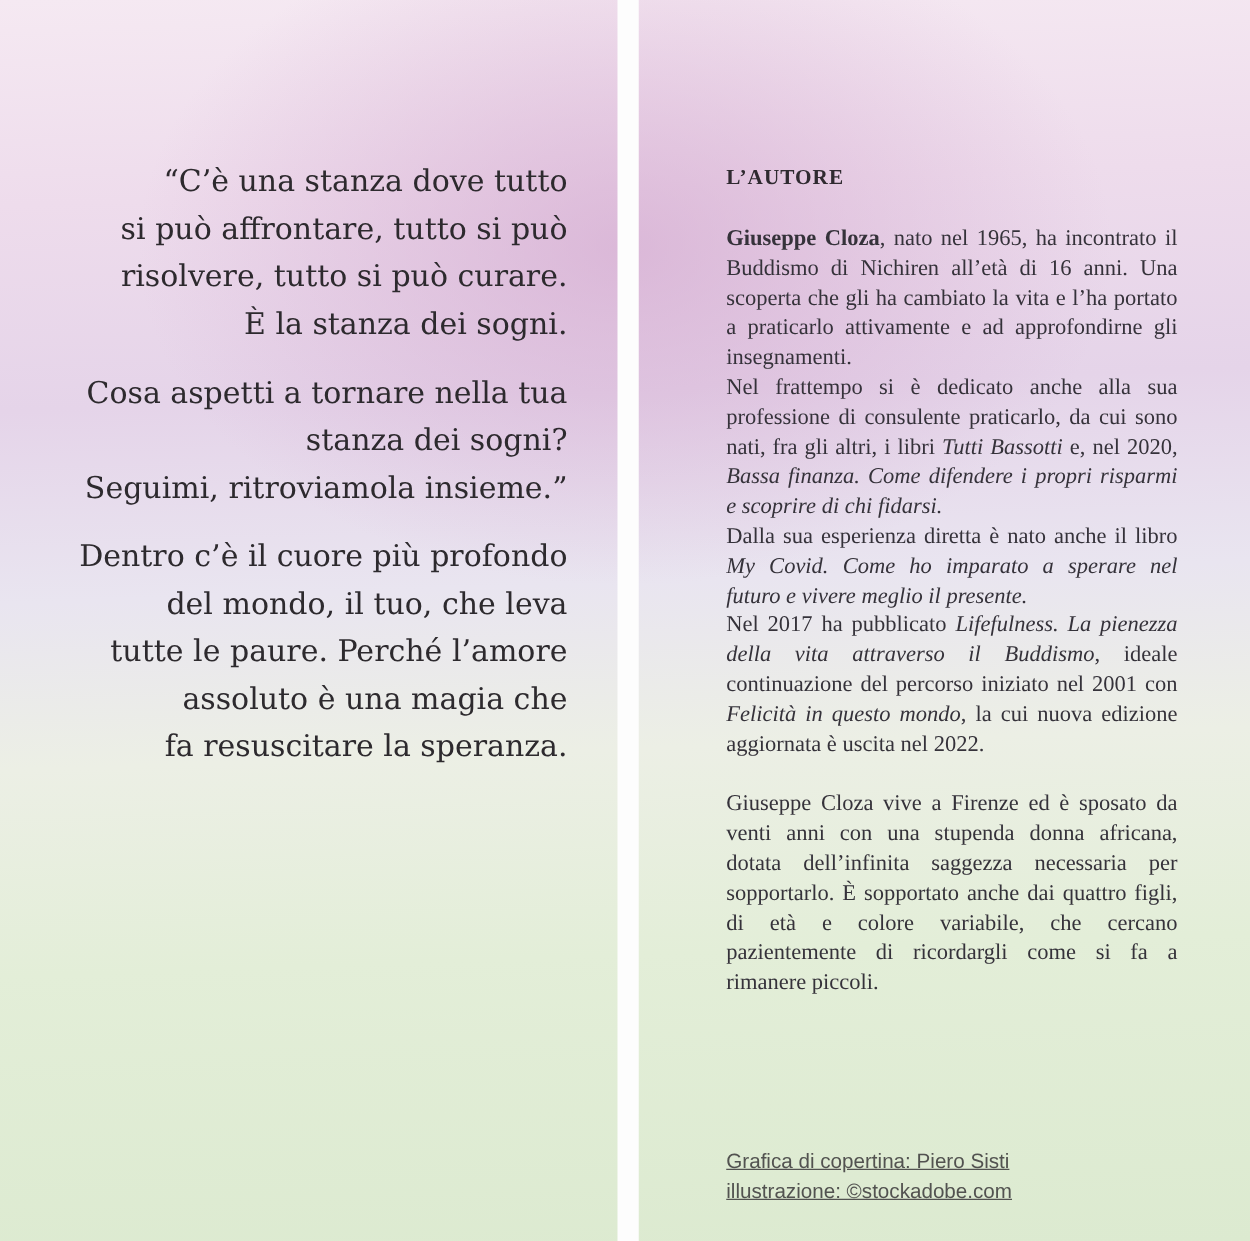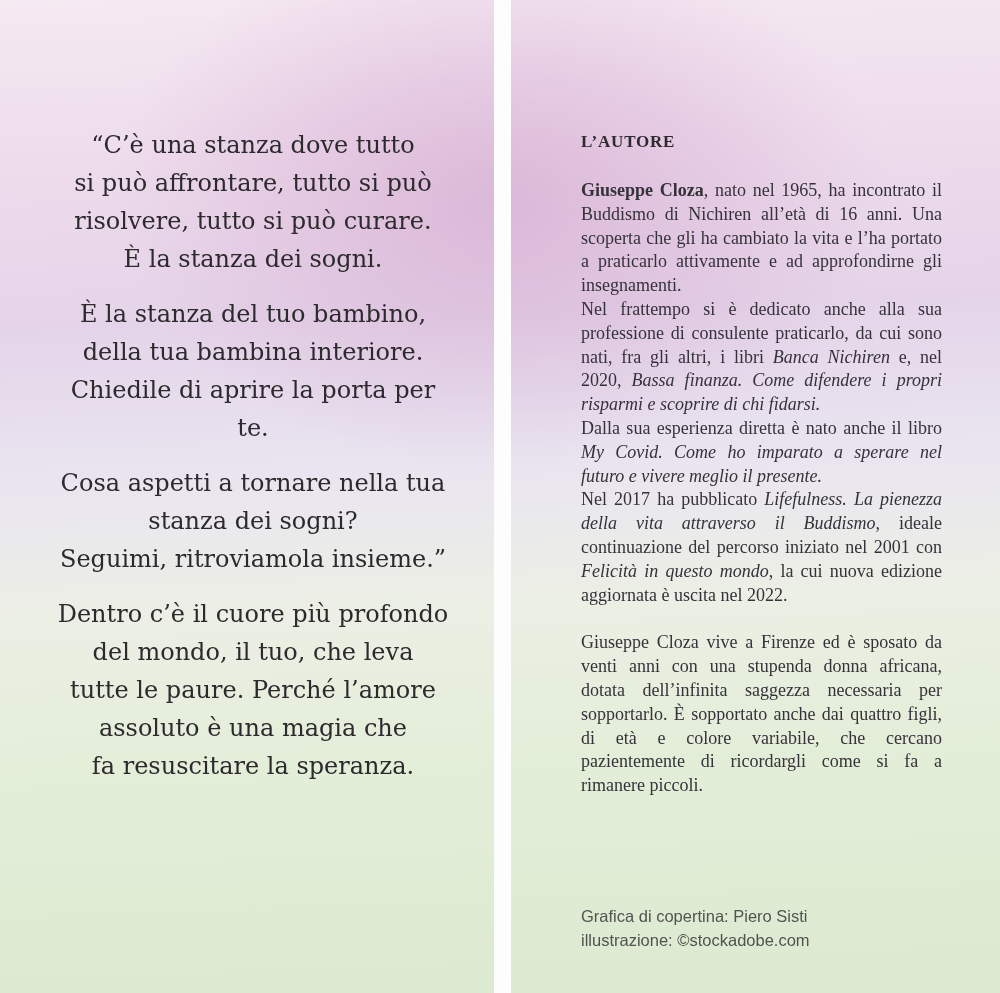--- a/index.html
+++ b/index.html
@@ -28,21 +28,21 @@
         #dcead0 100%);
   }
 
   
   .flap-left {
     width: 494px;
     height: 100%;
     padding: 126px 40px 0 40px;
   }
   .quote {
-    text-align: center;
+    text-align: right;
     font-family: "DejaVu Serif", serif;
     font-size: 24px;
     line-height: 38px;
     color: #2d2a2e;
     margin-left: 12px;
   }
   .quote p {
     margin: 0 0 17px 0;
     white-space: pre-line;
   }
@@ -78,61 +78,59 @@
     text-align: justify;
     color: #35323a;
   }
   .bio p.para-gap { margin-top: 24px; }
   .bio .bold { font-weight: 700; }
   .bio .italic { font-style: italic; }
 
   .credits {
     position: absolute;
     left: 70px;
-    bottom: 41px;
+    bottom: 28px;
     font-family: "Liberation Sans", sans-serif;
     font-size: 16.5px;
     line-height: 24px;
     color: #525250;
+    text-decoration: underline;
   }
   .credits p { margin: 0; }
 </style>
 </head>
 <body>
 
 <div class="spread">
 
   <section class="flap-left">
     <div class="quote">
       <p>“C’è una stanza dove tutto
 si può affrontare, tutto si può
 risolvere, tutto si può curare.
 È la stanza dei sogni.</p>
-      <p>È la stanza del tuo bambino,
-della tua bambina interiore.
-Chiedile di aprire la porta per te.</p>
       <p>Cosa aspetti a tornare nella tua
 stanza dei sogni?
 Seguimi, ritroviamola insieme.”</p>
       <p>Dentro c’è il cuore più profondo
 del mondo, il tuo, che leva
 tutte le paure. Perché l’amore
 assoluto è una magia che
 fa resuscitare la speranza.</p>
     </div>
   </section>
 
   <div class="spine-divider"></div>
 
   <section class="flap-right">
     <h2 class="author-heading">L’AUTORE</h2>
 
     <div class="bio">
       <p><span class="bold">Giuseppe Cloza</span><span>, nato nel 1965, ha incontrato il Buddismo di Nichiren all’età di 16 anni. Una scoperta che gli ha cambiato la vita e l’ha portato a praticarlo attivamente e ad approfondirne gli insegnamenti.</span></p>
-      <p><span>Nel frattempo si è dedicato anche alla sua professione di consulente praticarlo, da cui sono nati, fra gli altri, i libri </span><span class="italic">Banca Nichiren</span><span> e, nel 2020, </span><span class="italic">Bassa finanza. Come difendere i propri risparmi e scoprire di chi fidarsi.</span></p>
+      <p><span>Nel frattempo si è dedicato anche alla sua professione di consulente praticarlo, da cui sono nati, fra gli altri, i libri </span><span class="italic">Tutti Bassotti</span><span> e, nel 2020, </span><span class="italic">Bassa finanza. Come difendere i propri risparmi e scoprire di chi fidarsi.</span></p>
       <p><span>Dalla sua esperienza diretta è nato anche il libro </span><span class="italic">My Covid. Come ho imparato a sperare nel futuro e vivere meglio il presente.</span></p>
       <p><span>Nel 2017 ha pubblicato </span><span class="italic">Lifefulness. La pienezza della vita attraverso il Buddismo</span><span>, ideale continuazione del percorso iniziato nel 2001 con </span><span class="italic">Felicità in questo mondo</span><span>, la cui nuova edizione aggiornata è uscita nel 2022.</span></p>
       <p class="para-gap"><span>Giuseppe Cloza vive a Firenze ed è sposato da venti anni con una stupenda donna africana, dotata dell’infinita saggezza necessaria per sopportarlo. È sopportato anche dai quattro figli, di età e colore variabile, che cercano pazientemente di ricordargli come si fa a rimanere piccoli.</span></p>
     </div>
 
     <div class="credits">
       <p>Grafica di copertina: Piero Sisti</p>
       <p>illustrazione: ©stockadobe.com</p>
     </div>
   </section>

